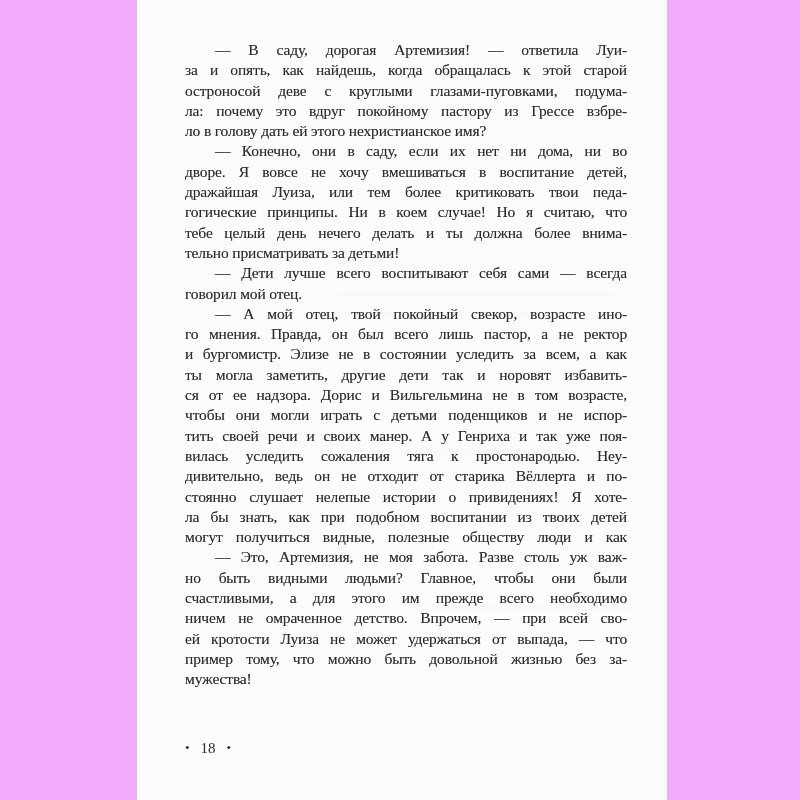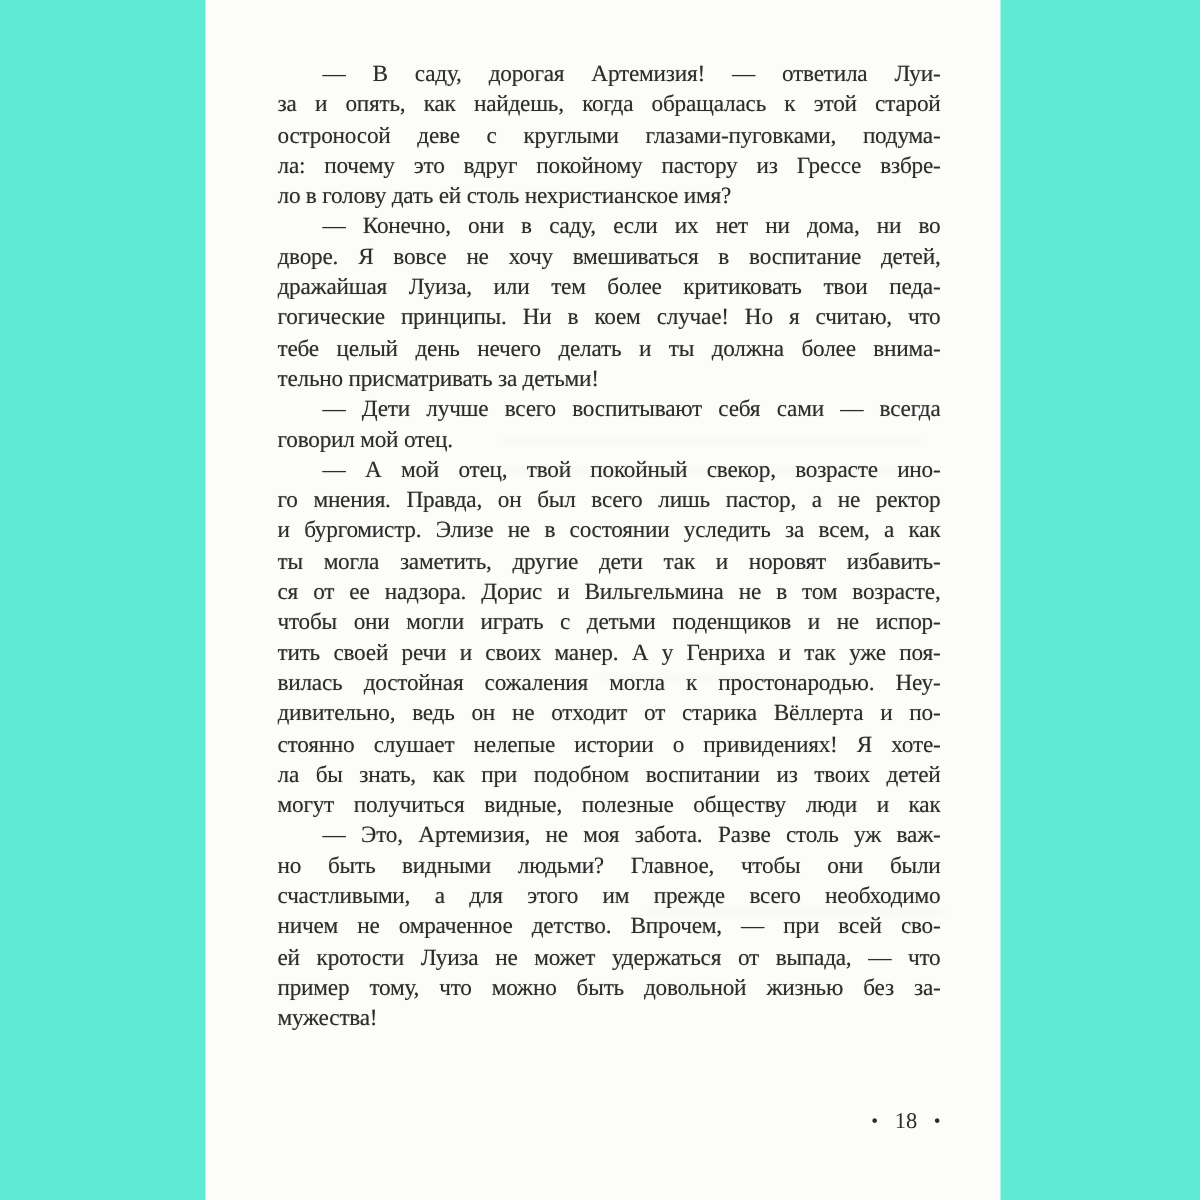--- a/index.html
+++ b/index.html
@@ -4,21 +4,21 @@
 <style>
   html, body {
     margin: 0;
     padding: 0;
     background: #ffffff;
   }
   .canvas {
     position: relative;
     width: 800px;
     height: 800px;
-    background: #5eead4;
+    background: #f0abfc;
     overflow: hidden;
     font-family: "Liberation Serif", "DejaVu Serif", serif;
   }
   
   .page {
     position: absolute;
     left: 137px;
     top: 0;
     width: 530px;
     height: 800px;
@@ -43,21 +43,21 @@
     text-align: justify;
     text-align-last: justify;
   }
   .line.first { padding-left: 30px; }
   .line.last  { text-align-last: left; }
   .page-number {
     position: absolute;
     left: 185px;
     top: 740px;
     width: 442px;
-    text-align: right;
+    text-align: left;
     color: var(--ink, #2e2c2b);
     font-size: 15px;
     line-height: 16px;
   }
   .page-number .dot {
     font-size: 13px;
     position: relative;
     top: -1px;
   }
   .page-number .num { margin: 0 11px; }
@@ -86,21 +86,21 @@
   <div class="bleed bleed-a"></div>
   <div class="bleed bleed-b"></div>
   <div class="bleed bleed-c"></div>
 
   <div class="text-block">
       <div class="para">
         <div class="line first">— В саду, дорогая Артемизия! — ответила Луи-</div>
         <div class="line">за и опять, как найдешь, когда обращалась к этой старой</div>
         <div class="line">остроносой деве с круглыми глазами-пуговками, подума-</div>
         <div class="line">ла: почему это вдруг покойному пастору из Грессе взбре-</div>
-        <div class="line last">ло в голову дать ей столь нехристианское имя?</div>
+        <div class="line last">ло в голову дать ей этого нехристианское имя?</div>
       </div>
       <div class="para">
         <div class="line first">— Конечно, они в саду, если их нет ни дома, ни во</div>
         <div class="line">дворе. Я вовсе не хочу вмешиваться в воспитание детей,</div>
         <div class="line">дражайшая Луиза, или тем более критиковать твои педа-</div>
         <div class="line">гогические принципы. Ни в коем случае! Но я считаю, что</div>
         <div class="line">тебе целый день нечего делать и ты должна более внима-</div>
         <div class="line last">тельно присматривать за детьми!</div>
       </div>
       <div class="para">
@@ -108,21 +108,21 @@
         <div class="line last">говорил мой отец.</div>
       </div>
       <div class="para">
         <div class="line first">— А мой отец, твой покойный свекор, возрасте ино-</div>
         <div class="line">го мнения. Правда, он был всего лишь пастор, а не ректор</div>
         <div class="line">и бургомистр. Элизе не в состоянии уследить за всем, а как</div>
         <div class="line">ты могла заметить, другие дети так и норовят избавить-</div>
         <div class="line">ся от ее надзора. Дорис и Вильгельмина не в том возрасте,</div>
         <div class="line">чтобы они могли играть с детьми поденщиков и не испор-</div>
         <div class="line">тить своей речи и своих манер. А у Генриха и так уже поя-</div>
-        <div class="line">вилась достойная сожаления могла к простонародью. Неу-</div>
+        <div class="line">вилась уследить сожаления тяга к простонародью. Неу-</div>
         <div class="line">дивительно, ведь он не отходит от старика Вёллерта и по-</div>
         <div class="line">стоянно слушает нелепые истории о привидениях! Я хоте-</div>
         <div class="line">ла бы знать, как при подобном воспитании из твоих детей</div>
         <div class="line">могут получиться видные, полезные обществу люди и как</div>
       </div>
       <div class="para">
         <div class="line first">— Это, Артемизия, не моя забота. Разве столь уж важ-</div>
         <div class="line">но быть видными людьми? Главное, чтобы они были</div>
         <div class="line">счастливыми, а для этого им прежде всего необходимо</div>
         <div class="line">ничем не омраченное детство. Впрочем, — при всей сво-</div>

